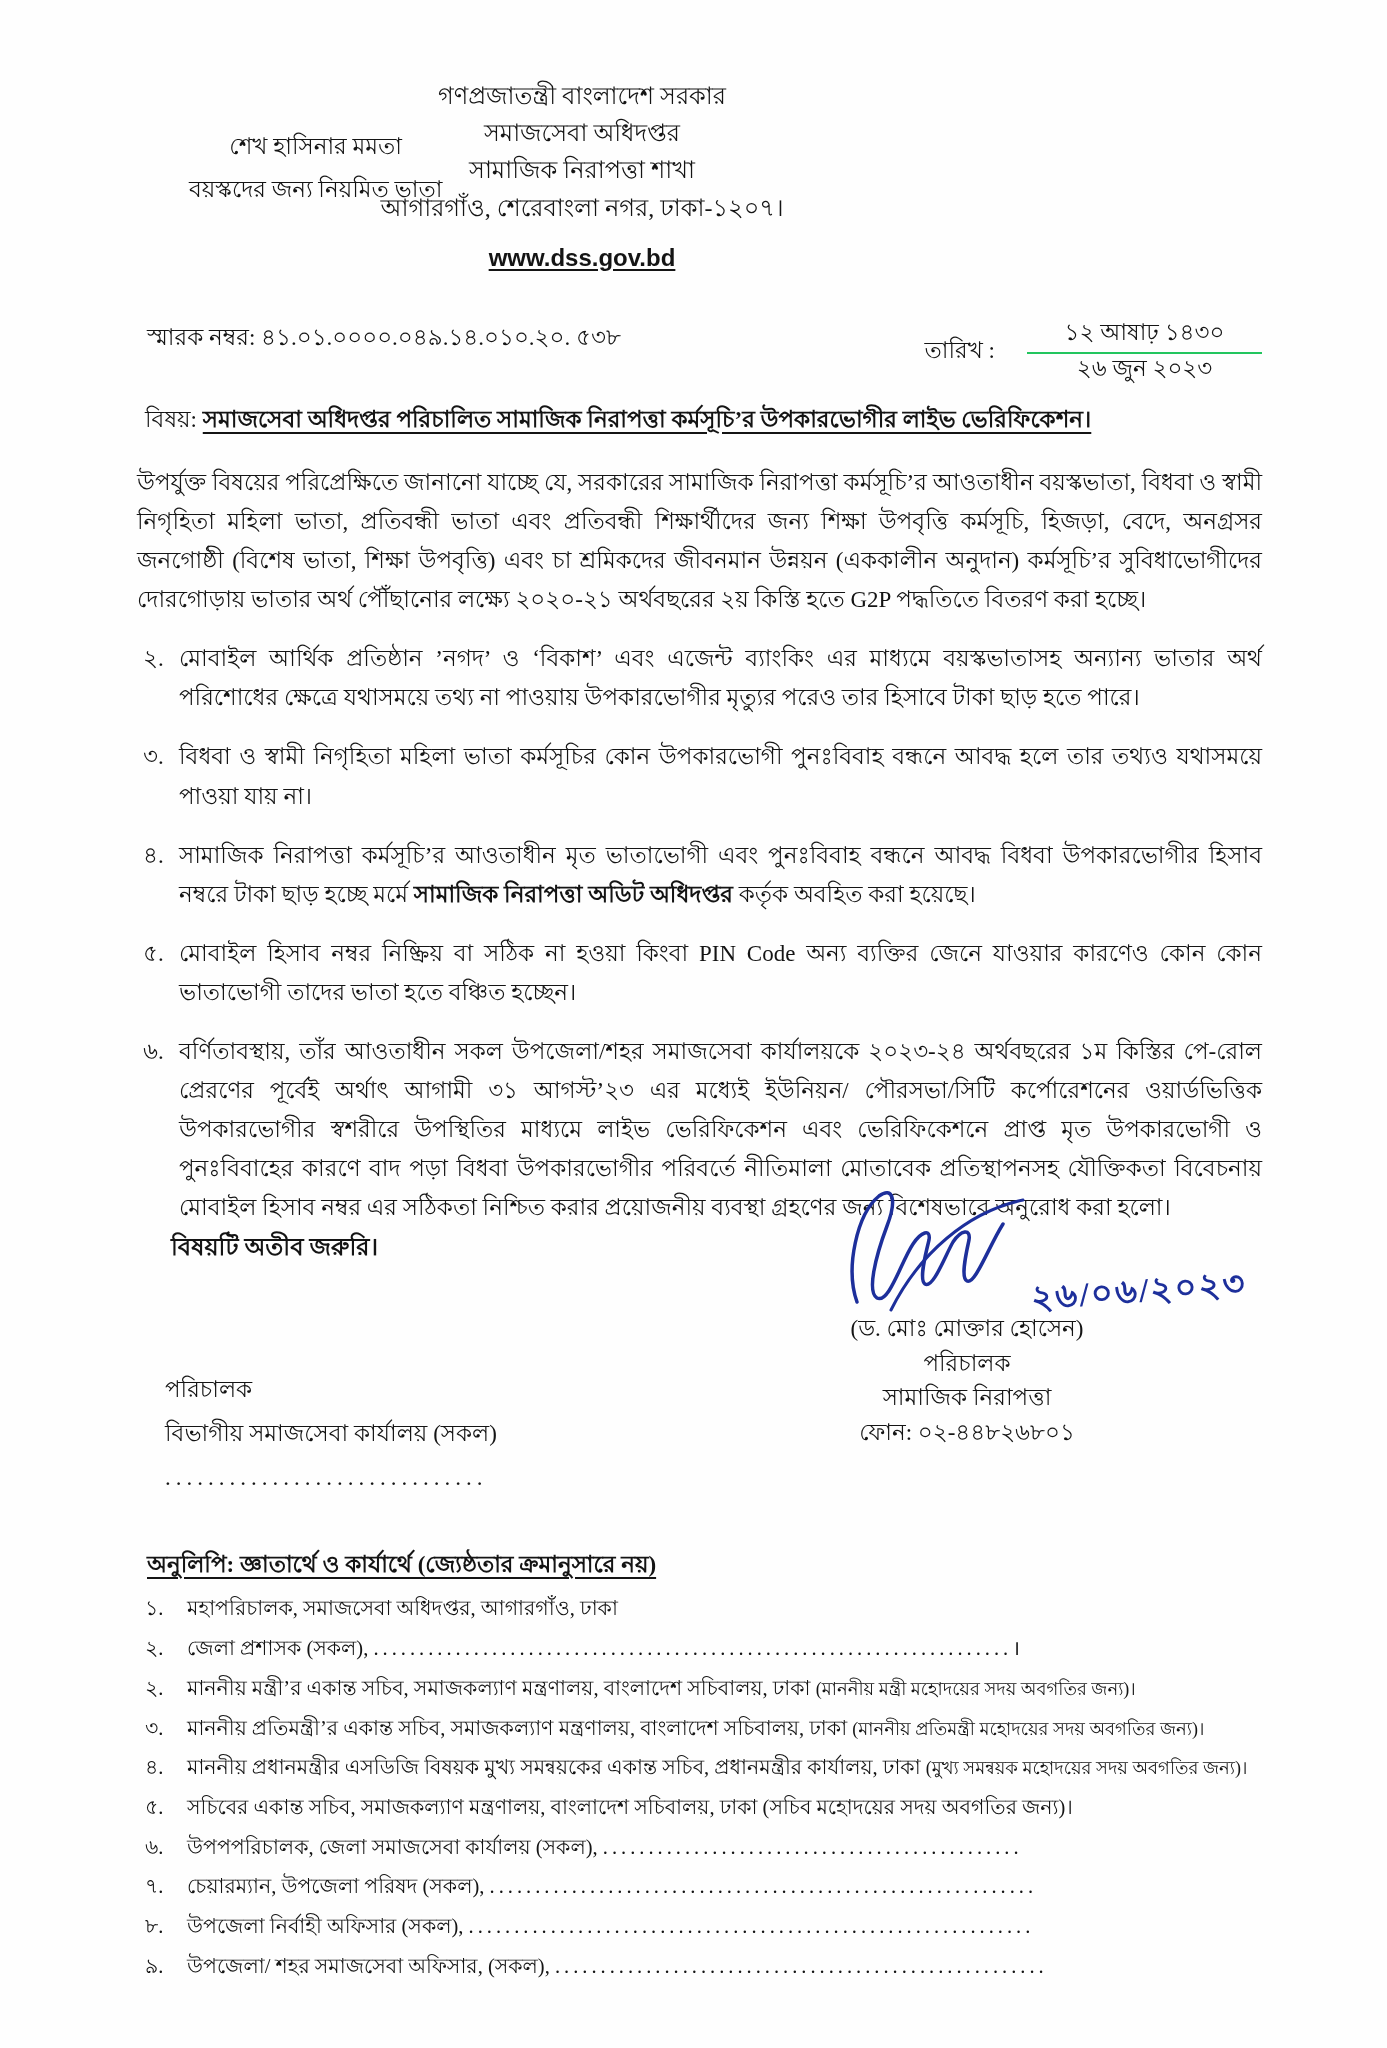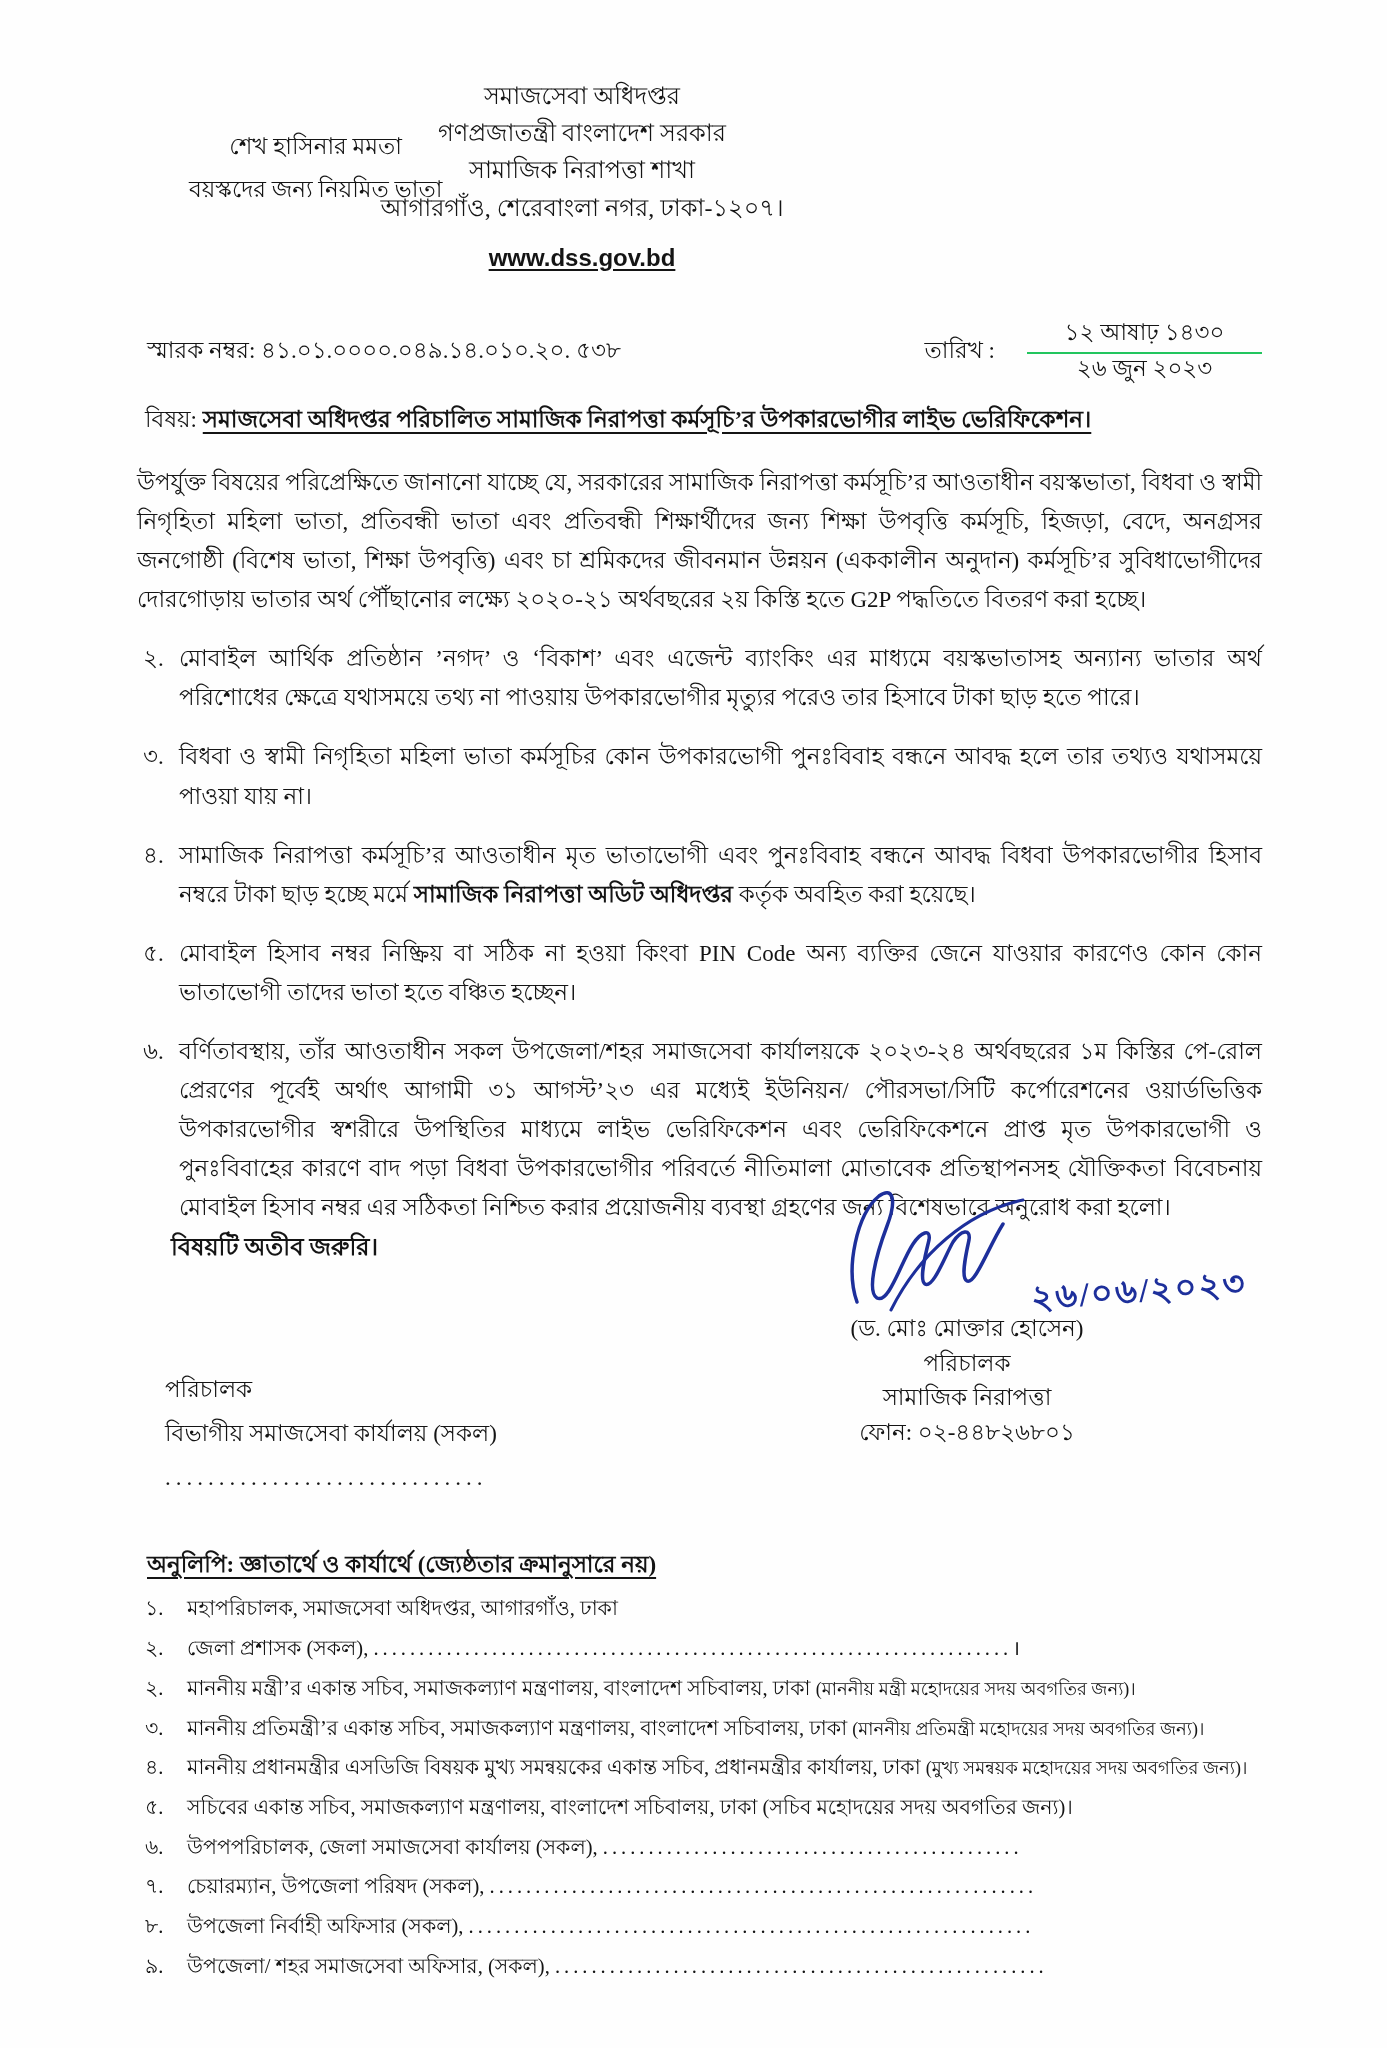--- a/index.html
+++ b/index.html
@@ -14,21 +14,21 @@
     padding:78px 125px 30px 137px;
     position:relative;
     overflow:hidden;
   }
   
   .header { position:relative; height:200px; }
   .slogan { position:absolute; left:52px; top:48px; text-align:center; line-height:1.85; }
   .center-head { position:absolute; left:180px; top:0; width:530px; text-align:center; line-height:1.55; font-size:24px; }
   .website { display:inline-block; margin-top:12px; font-family:"Liberation Sans","DejaVu Sans",sans-serif; font-weight:bold; font-size:24px; text-decoration:underline; text-underline-offset:3px; }
   
-  .memo-row { display:flex; align-items:center; margin-top:40px; }
+  .memo-row { display:flex; align-items:flex-start; margin-top:40px; }
   .memo-no { padding-left:10px; }
   .date-wrap { margin-left:auto; display:flex; align-items:center; gap:32px; }
   .date-stack { min-width:235px; text-align:center; line-height:1.3; }
   .date-top { border-bottom:2px solid #22c55e; padding:0 6px 4px; }
   .date-bottom { }
   
   .subject-line { margin-top:16px; padding-left:8px; }
   .subject-text { text-decoration:underline; text-underline-offset:5px; font-weight:600; }
   
   .para-intro { margin-top:24px; text-align:justify; }
@@ -59,22 +59,22 @@
 <body>
 
 <div class="page">
 
   <div class="header">
     <div class="slogan">
       <div>শেখ হাসিনার মমতা</div>
       <div>বয়স্কদের জন্য নিয়মিত ভাতা</div>
     </div>
     <div class="center-head">
+      <div>গণপ্রজাতন্ত্রী বাংলাদেশ সরকার</div>
       <div>সমাজসেবা অধিদপ্তর</div>
-      <div>গণপ্রজাতন্ত্রী বাংলাদেশ সরকার</div>
       <div>সামাজিক নিরাপত্তা শাখা</div>
       <div>আগারগাঁও, শেরেবাংলা নগর, ঢাকা-১২০৭।</div>
       <span class="website">www.dss.gov.bd</span>
     </div>
   </div>
 
   <div class="memo-row">
     <div class="memo-no">
       <span>স্মারক নম্বর:</span>
       <span>৪১.০১.০০০০.০৪৯.১৪.০১০.২০.  ৫৩৮</span>

